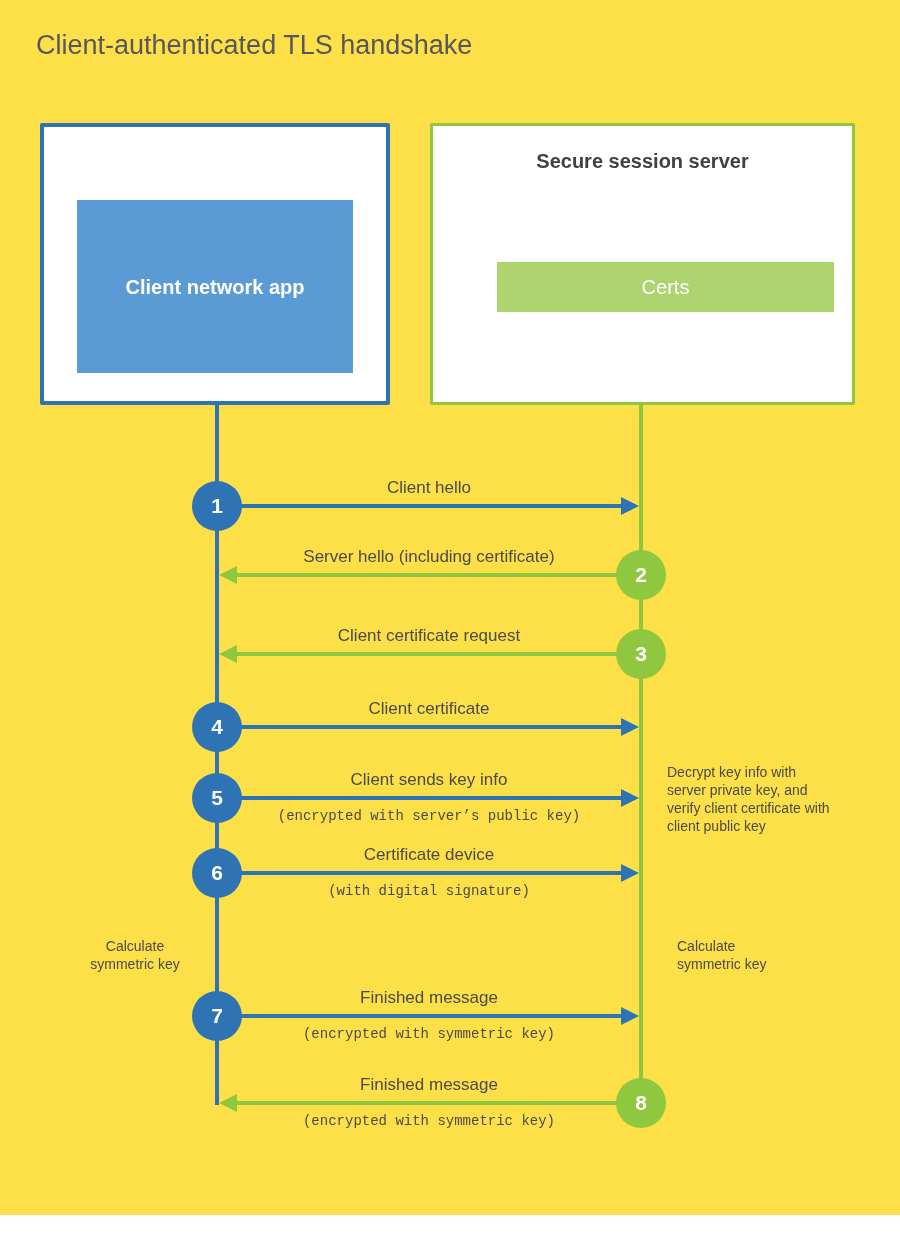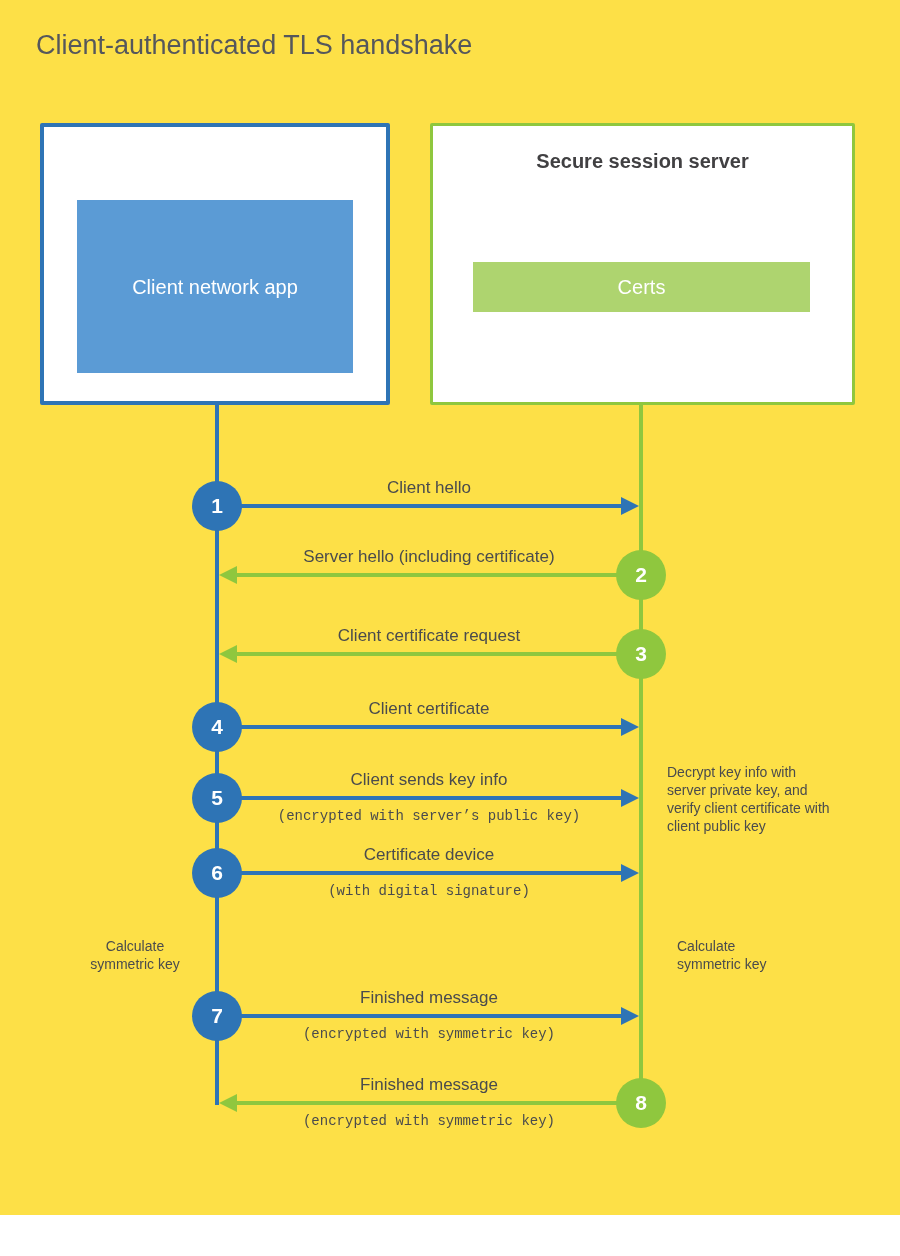--- a/index.html
+++ b/index.html
@@ -20,26 +20,26 @@
 
   
   .actor-box{position:absolute;top:123px;height:282px;background:#fff;border-radius:2px;}
   .client-box{left:40px;width:350px;border:4px solid var(--blue);}
   .server-box{left:430px;width:425px;border:3px solid var(--green);}
   .actor-title{position:absolute;top:150px;text-align:center;font-size:20px;font-weight:bold;color:var(--text-dark);}
   .client-title{left:40px;width:350px;}
   .server-title{left:430px;width:425px;}
 
   .client-app{position:absolute;left:77px;top:200px;width:276px;height:173px;background:var(--light-blue);
-    display:flex;align-items:center;justify-content:center;text-align:center;color:#fff;font-size:20px;line-height:26px;}
+    display:flex;align-items:center;justify-content:center;text-align:center;color:#fff;font-size:20px;line-height:26px;font-weight:bold;}
   .client-app span{display:block;max-width:190px;}
 
   .server-bar{position:absolute;left:473px;width:337px;height:50px;background:var(--light-green);
     display:flex;align-items:center;justify-content:center;color:#fff;font-size:20px;}
-  .bar-0{top:200px;} .bar-1{top:262px;} .bar-2{top:323px;}
+  .bar-0{top:200px;} .bar-1{top:262px;margin-left:24px;} .bar-2{top:323px;}
 
   
   .lifeline{position:absolute;width:4px;}
   .lifeline.blue{left:215px;top:405px;height:700px;background:var(--blue);}
   .lifeline.green{left:639px;top:405px;height:699px;background:var(--green);}
 
   
   .circle{position:absolute;width:50px;height:50px;border-radius:50%;z-index:3;
     display:flex;align-items:center;justify-content:center;color:#fff;font-size:21px;font-weight:bold;
     top:calc(var(--y) - 25px);}

